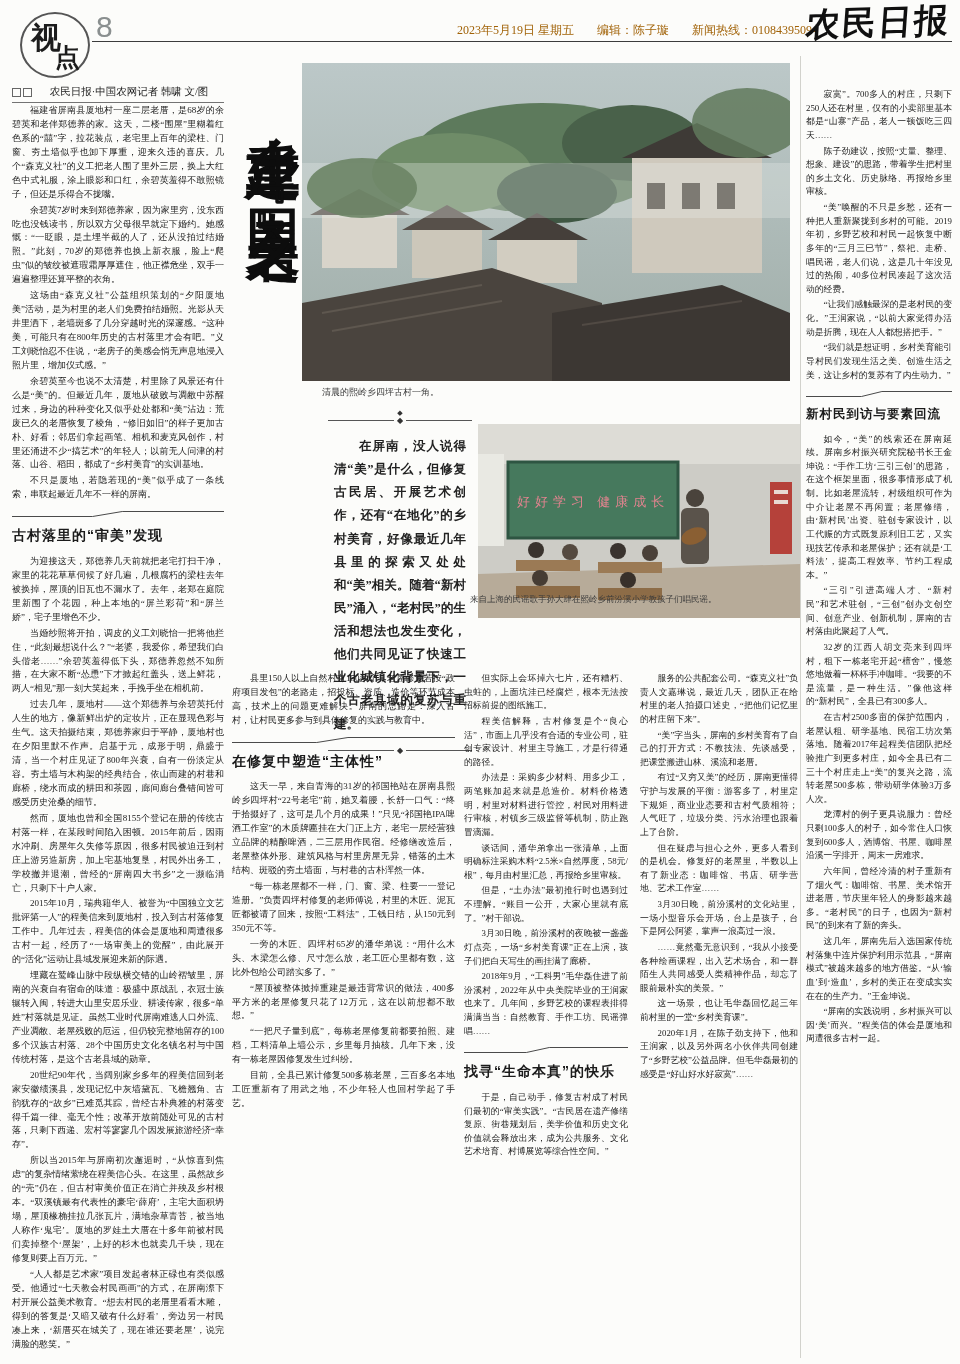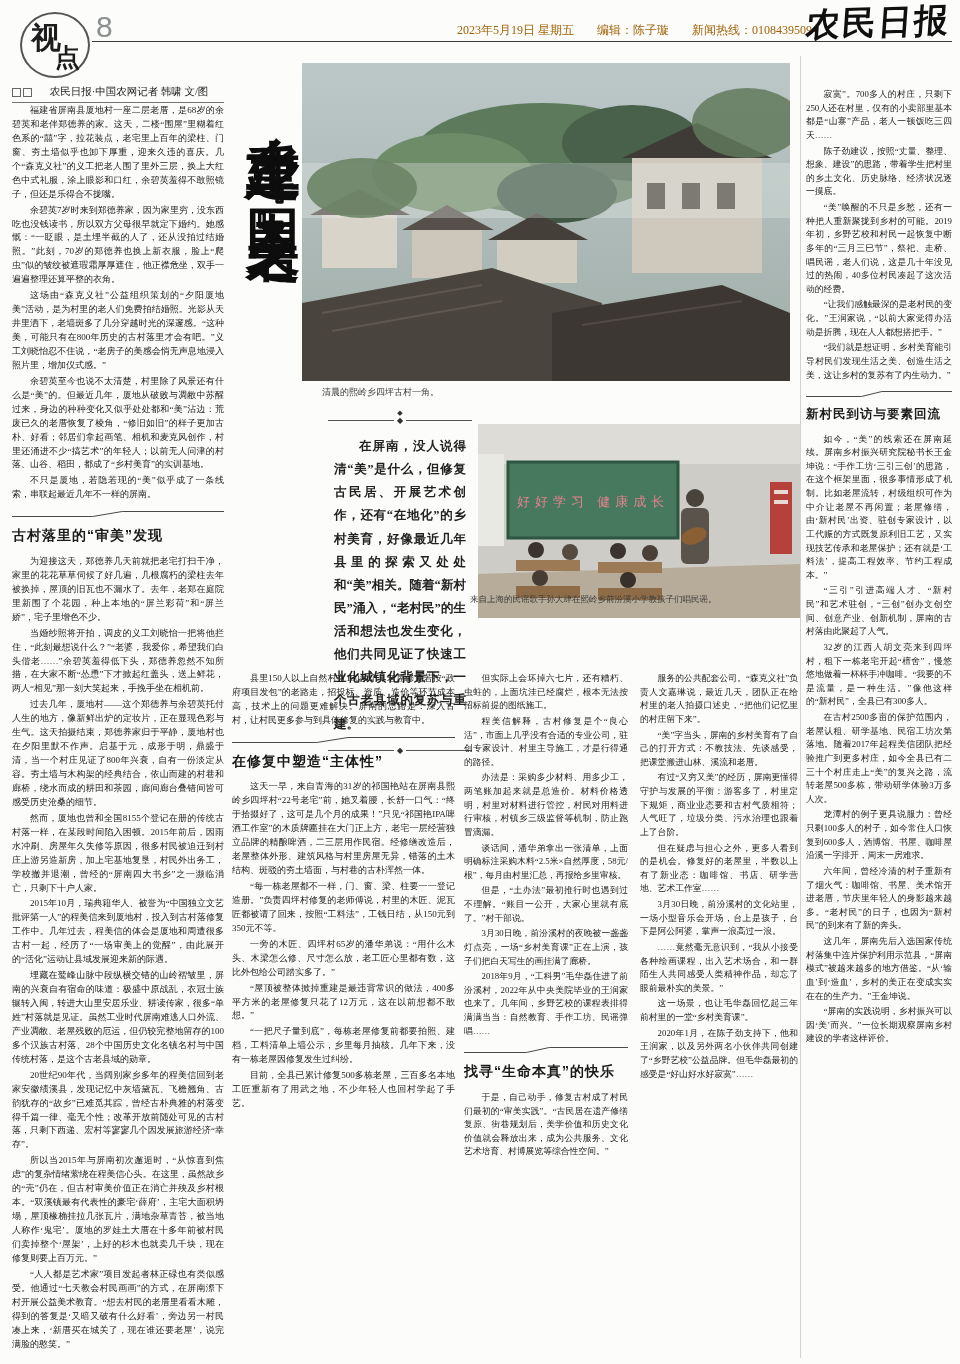--- a/index.html
+++ b/index.html
@@ -221,31 +221,31 @@
     <p class="para">“美”字当头，屏南的乡村美育有了自己的打开方式：不教技法、先谈感受，把课堂搬进山林、溪流和老厝。</p>
     <p class="para">有过“又穷又美”的经历，屏南更懂得守护与发展的平衡：游客多了，村里定下规矩，商业业态要和古村气质相符；人气旺了，垃圾分类、污水治理也跟着上了台阶。</p>
     <p class="para">但在疑虑与担心之外，更多人看到的是机会。修复好的老屋里，半数以上有了新业态：咖啡馆、书店、研学营地、艺术工作室……</p>
     <p class="para">3月30日晚，前汾溪村的文化站里，一场小型音乐会开场，台上是孩子，台下是阿公阿婆，掌声一浪高过一浪。</p>
     <p class="para">……竟然毫无意识到，“我从小接受各种绘画课程，出入艺术场合，和一群陌生人共同感受人类精神作品，却忘了眼前最朴实的美景。”</p>
     <p class="para">这一场景，也让毛华磊回忆起三年前村里的一堂“乡村美育课”。</p>
     <p class="para">2020年1月，在陈子劲支持下，他和王润家，以及另外两名小伙伴共同创建了“乡野艺校”公益品牌。但毛华磊最初的感受是“好山好水好寂寞”……</p>
   </div>
 <div id="rightcol" class="col">
     <p class="para">寂寞”。700多人的村庄，只剩下250人还在村里，仅有的小卖部里基本都是“山寨”产品，老人一顿饭吃三四天……</p>
-    <p class="para">陈子劲建议，按照“丈量、整理、想象、建设”的思路，带着学生把村里的乡土文化、历史脉络、经济状况逐一摸底。</p>
+    <p class="para">陈子劲建议，按照“丈量、整理、想象、建设”的思路，带着学生把村里的乡土文化、历史脉络、再报给乡里审核。</p>
     <p class="para">“美”唤醒的不只是乡愁，还有一种把人重新聚拢到乡村的可能。2019年初，乡野艺校和村民一起恢复中断多年的“三月三巳节”，祭祀、走桥、唱民谣，老人们说，这是几十年没见过的热闹，40多位村民凑起了这次活动的经费。</p>
     <p class="para">“让我们感触最深的是老村民的变化。”王润家说，“以前大家觉得办活动是折腾，现在人人都想搭把手。”</p>
     <p class="para">“我们就是想证明，乡村美育能引导村民们发现生活之美、创造生活之美，这让乡村的复苏有了内生动力。”</p>
     <div class="stepdiv">
       <svg viewBox="0 0 100 8" preserveAspectRatio="none">
         <polyline points="0,6.5 38,6.5 52,1.5 100,1.5" fill="none" stroke="#4a4a4a" stroke-width="1" vector-effect="non-scaling-stroke"></polyline>
       </svg>
     </div>
     <div class="colhead">新村民到访与要素回流</div>
     <p class="para">如今，“美”的线索还在屏南延续。屏南乡村振兴研究院秘书长王金坤说：“手作工坊‘三引三创’的思路，在这个框架里面，很多事情形成了机制。比如老屋流转，村级组织可作为中介让老屋不再闲置；老屋修缮，由‘新村民’出资、驻创专家设计，以工代赈的方式既复原利旧工艺，又实现技艺传承和老屋保护；还有就是‘工料法’，提高工程效率、节约工程成本。”</p>
     <p class="para">“三引”引进高端人才、“新村民”和艺术驻创，“三创”创办文创空间、创意产业、创新机制，屏南的古村落由此聚起了人气。</p>
     <p class="para">32岁的江西人胡文亮来到四坪村，租下一栋老宅开起“檀舍”，慢悠悠地做着一杯杯手冲咖啡。“我要的不是流量，是一种生活。”像他这样的“新村民”，全县已有300多人。</p>
     <p class="para">在古村2500多亩的保护范围内，老屋认租、研学基地、民宿工坊次第落地。随着2017年起程美信团队把经验推广到更多村庄，如今全县已有二三十个村庄走上“美”的复兴之路，流转老屋500多栋，带动研学体验3万多人次。</p>
     <p class="para">龙潭村的例子更具说服力：曾经只剩100多人的村子，如今常住人口恢复到600多人，酒博馆、书屋、咖啡屋沿溪一字排开，周末一房难求。</p>
     <p class="para">六年间，曾经冷清的村子重新有了烟火气：咖啡馆、书屋、美术馆开进老厝，节庆里年轻人的身影越来越多。“老村民”的日子，也因为“新村民”的到来有了新的奔头。</p>
     <p class="para">这几年，屏南先后入选国家传统村落集中连片保护利用示范县，“屏南模式”被越来越多的地方借鉴。“从‘输血’到‘造血’，乡村的美正在变成实实在在的生产力。”王金坤说。</p>
-    <p class="para">“屏南的实践说明，乡村振兴可以因‘美’而兴。”一位长期观察屏南乡村建设的学者这样评价。</p>
+    <p class="para">“屏南的实践说明，乡村振兴可以因‘美’而兴。”程美信的体会是厦地和周遭很多古村一起。</p>
   </div>
 
 </body></html>

